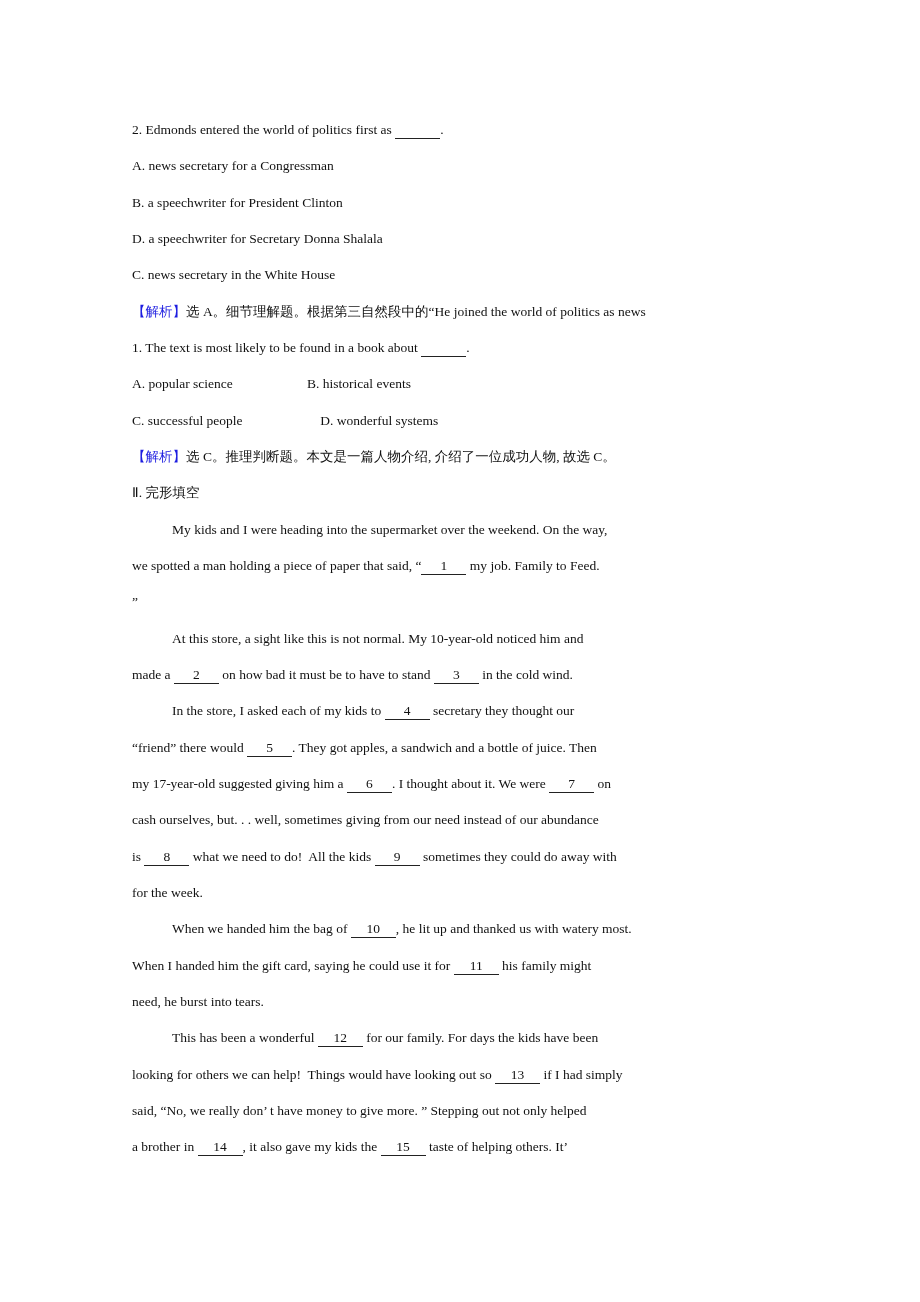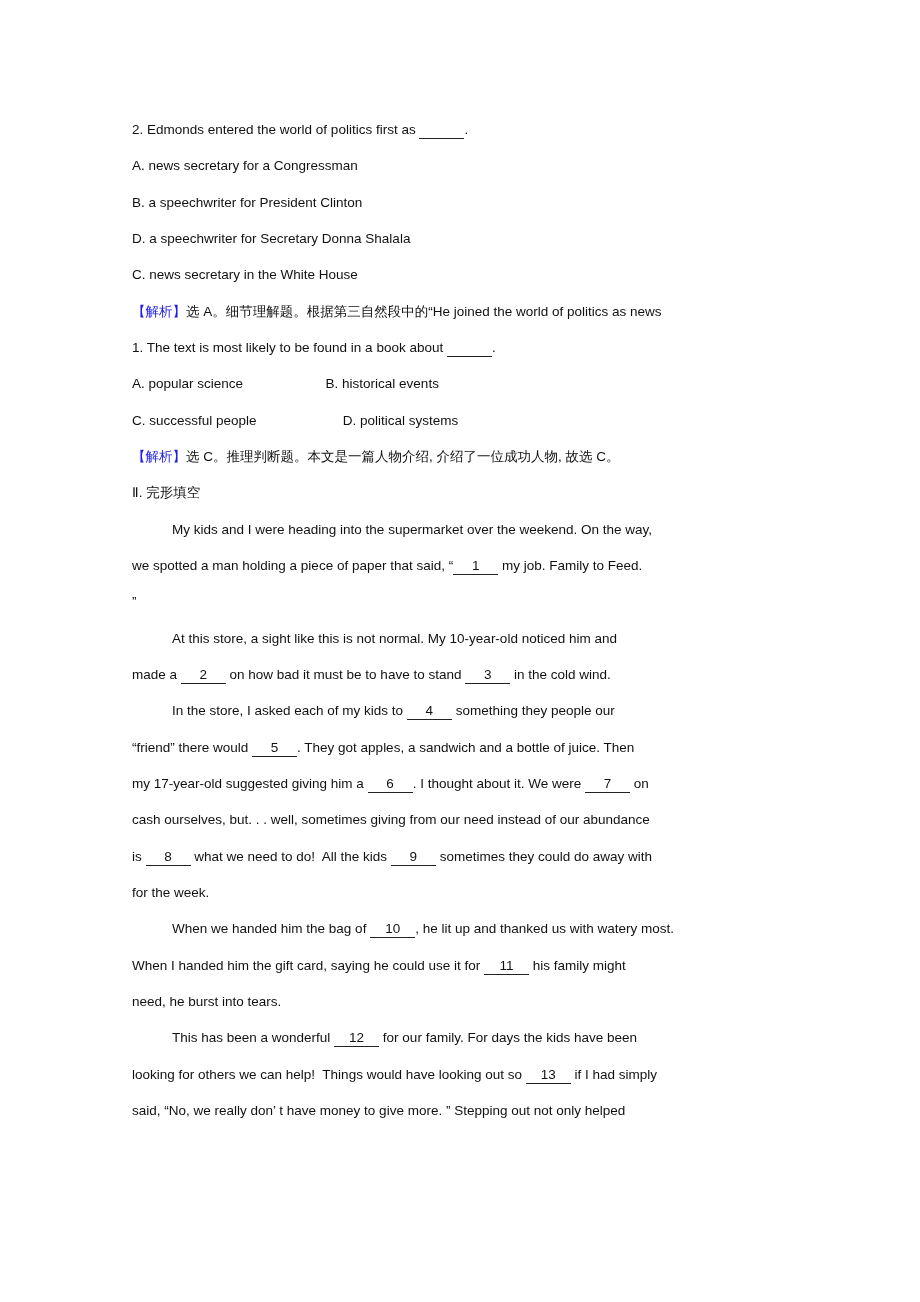--- a/index.html
+++ b/index.html
@@ -14,21 +14,21 @@
     width: 920px;
     height: 1302px;
     background: var(--page-bg);
     overflow: hidden;
   }
   .doc-lines {
     position: absolute;
     top: 112px;
     left: 132px;
     right: 0;
-    font-family: Liberation Sans, sans-serif;
+    font-family: Liberation Serif, serif;
     font-size: 13.5px;
     color: var(--ink);
   }
   .line {
     height: 36.33px;
     line-height: 36.33px;
     white-space: pre;
   }
   .line.indent { padding-left: 40px; }
   .hl { color: var(--accent); }
@@ -48,34 +48,35 @@
 <div class="page">
   <div class="doc-lines">
       <div class="line"><span>2. Edmonds entered the world of politics first as </span><span class="blank">&nbsp;</span><span>.</span></div>
       <div class="line"><span>A. news secretary for a Congressman</span></div>
       <div class="line"><span>B. a speechwriter for President Clinton</span></div>
       <div class="line"><span>D. a speechwriter for Secretary Donna Shalala</span></div>
       <div class="line"><span>C. news secretary in the White House</span></div>
       <div class="line"><span class="hl">【解析】</span><span>选 A。细节理解题。根据第三自然段中的“He joined the world of politics as news</span></div>
       <div class="line"><span>1. The text is most likely to be found in a book about </span><span class="blank">&nbsp;</span><span>.</span></div>
       <div class="line"><span>A. popular science                      B. historical events</span></div>
-      <div class="line"><span>C. successful people                       D. political systems</span></div>
+      <div class="line"><span>C. successful people                       D. wonderful systems</span></div>
       <div class="line"><span class="hl">【解析】</span><span>选 C。推理判断题。本文是一篇人物介绍, 介绍了一位成功人物, 故选 C。</span></div>
       <div class="line"><span>Ⅱ. 完形填空</span></div>
       <div class="line indent"><span>My kids and I were heading into the supermarket over the weekend. On the way,</span></div>
       <div class="line"><span>we spotted a man holding a piece of paper that said, “</span><span class="blank">1</span><span> my job. Family to Feed.</span></div>
       <div class="line"><span>”</span></div>
       <div class="line indent"><span>At this store, a sight like this is not normal. My 10-year-old noticed him and</span></div>
       <div class="line"><span>made a </span><span class="blank">2</span><span> on how bad it must be to have to stand </span><span class="blank">3</span><span> in the cold wind.</span></div>
-      <div class="line indent"><span>In the store, I asked each of my kids to </span><span class="blank">4</span><span> something they people our</span></div>
+      <div class="line indent"><span>In the store, I asked each of my kids to </span><span class="blank">4</span><span> secretary they thought our</span></div>
       <div class="line"><span>“friend” there would </span><span class="blank">5</span><span>. They got apples, a sandwich and a bottle of juice. Then</span></div>
       <div class="line"><span>my 17-year-old suggested giving him a </span><span class="blank">6</span><span>. I thought about it. We were </span><span class="blank">7</span><span> on</span></div>
       <div class="line"><span>cash ourselves, but. . . well, sometimes giving from our need instead of our abundance</span></div>
       <div class="line"><span>is </span><span class="blank">8</span><span> what we need to do!  All the kids </span><span class="blank">9</span><span> sometimes they could do away with</span></div>
       <div class="line"><span>for the week.</span></div>
       <div class="line indent"><span>When we handed him the bag of </span><span class="blank">10</span><span>, he lit up and thanked us with watery most.</span></div>
       <div class="line"><span>When I handed him the gift card, saying he could use it for </span><span class="blank">11</span><span> his family might</span></div>
       <div class="line"><span>need, he burst into tears.</span></div>
       <div class="line indent"><span>This has been a wonderful </span><span class="blank">12</span><span> for our family. For days the kids have been</span></div>
       <div class="line"><span>looking for others we can help!  Things would have looking out so </span><span class="blank">13</span><span> if I had simply</span></div>
       <div class="line"><span>said, “No, we really don’ t have money to give more. ” Stepping out not only helped</span></div>
+      <div class="line"><span>a brother in </span><span class="blank">14</span><span>, it also gave my kids the </span><span class="blank">15</span><span> taste of helping others. It’</span></div>
     </div>
 </div>
 
 </body></html>

